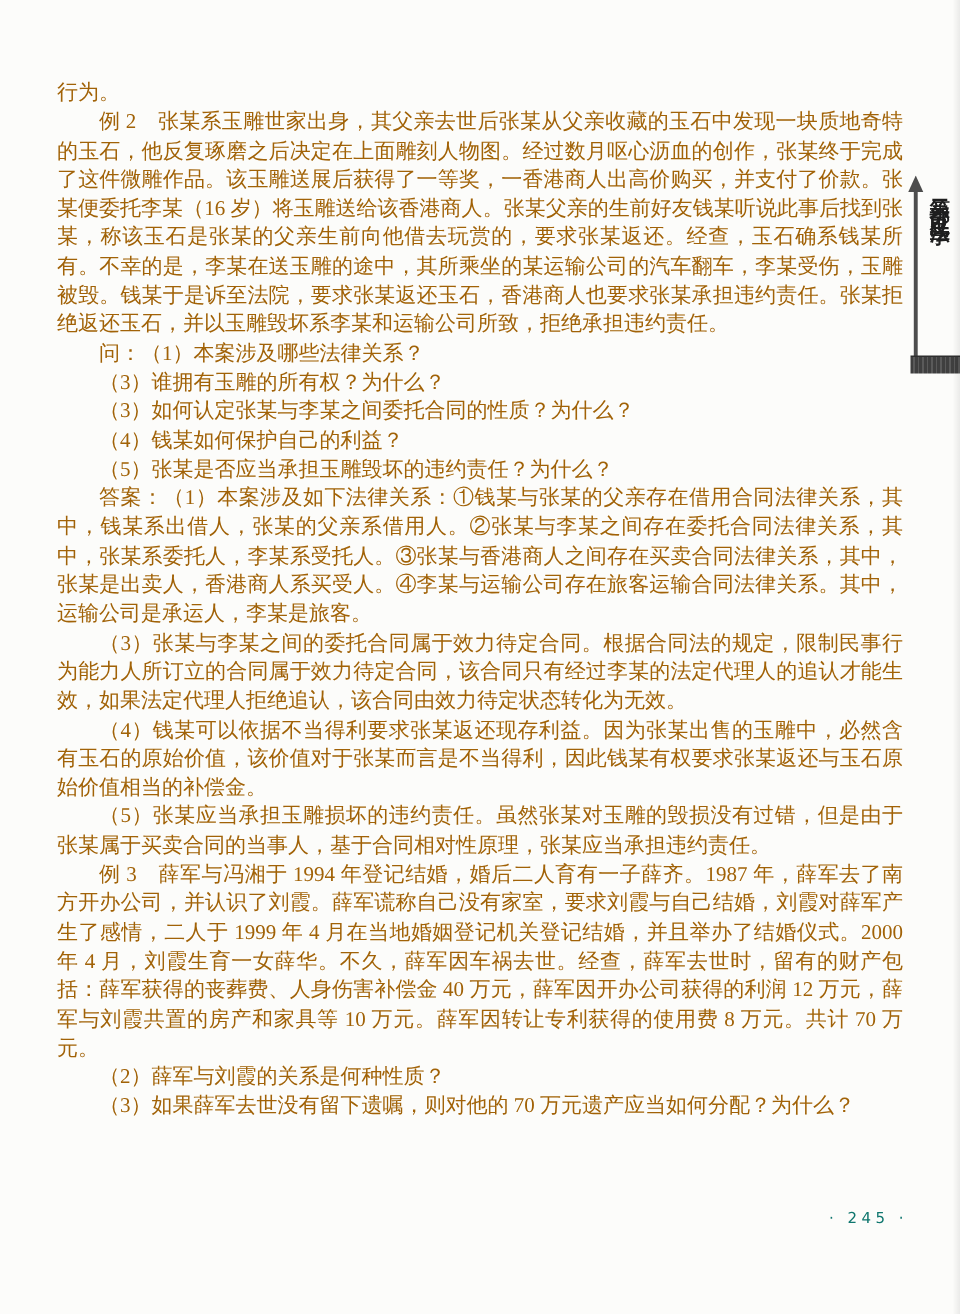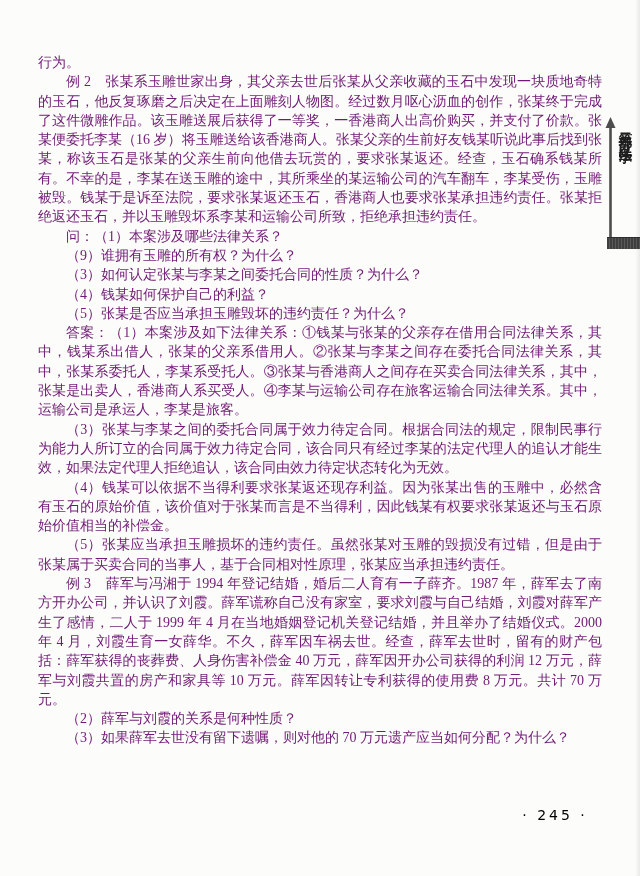--- a/index.html
+++ b/index.html
@@ -22,21 +22,21 @@
   }
 
   
   .body-text {
     position: absolute;
     left: 38px;
     top: 53px;
     width: 564px;
     font-size: 14px;
     line-height: 19.3px;
-    color: #701a75;
+    color: #a16207;
     text-align: justify;
     text-justify: inter-ideograph;
   }
   .body-text p { margin: 0; padding: 0; }
   .body-text p.indent { text-indent: 2em; }
   .body-text .b { font-weight: normal; }
 
   
   .side-tab {
     position: absolute;
@@ -74,40 +74,40 @@
     right: 0;
     top: 125px;
     height: 12px;
     background: repeating-linear-gradient(90deg, #3f3f3f 0 2px, #5a5a5a 2px 3px);
     border-top: 1px solid #2e2e2e;
   }
 
   
   .page-number {
     position: absolute;
-    left: 520px;
+    left: 544px;
     top: 807px;
     width: 70px;
     text-align: center;
     font-family: "DejaVu Sans", "Liberation Sans", sans-serif;
-    font-size: 14px;
+    font-size: 10px;
     letter-spacing: 3px;
-    color: #000000;
+    color: #0f766e;
   }
 </style>
 </head>
 <body>
 
 <div class="page">
 
   <div class="body-text" id="body-text">
       <p class=""><span>行为。</span></p>
       <p class="indent"><span class="b">例 2</span><span>　张某系玉雕世家出身，其父亲去世后张某从父亲收藏的玉石中发现一块质地奇特的玉石，他反复琢磨之后决定在上面雕刻人物图。经过数月呕心沥血的创作，张某终于完成了这件微雕作品。该玉雕送展后获得了一等奖，一香港商人出高价购买，并支付了价款。张某便委托李某（16 岁）将玉雕送给该香港商人。张某父亲的生前好友钱某听说此事后找到张某，称该玉石是张某的父亲生前向他借去玩赏的，要求张某返还。经查，玉石确系钱某所有。不幸的是，李某在送玉雕的途中，其所乘坐的某运输公司的汽车翻车，李某受伤，玉雕被毁。钱某于是诉至法院，要求张某返还玉石，香港商人也要求张某承担违约责任。张某拒绝返还玉石，并以玉雕毁坏系李某和运输公司所致，拒绝承担违约责任。</span></p>
       <p class="indent"><span>问：（1）本案涉及哪些法律关系？</span></p>
-      <p class="indent"><span>（9）谁拥有玉雕的所有权？为什么？</span></p>
+      <p class="indent"><span>（3）谁拥有玉雕的所有权？为什么？</span></p>
       <p class="indent"><span>（3）如何认定张某与李某之间委托合同的性质？为什么？</span></p>
       <p class="indent"><span>（4）钱某如何保护自己的利益？</span></p>
       <p class="indent"><span>（5）张某是否应当承担玉雕毁坏的违约责任？为什么？</span></p>
       <p class="indent"><span class="b">答案：</span><span>（1）本案涉及如下法律关系：①钱某与张某的父亲存在借用合同法律关系，其中，钱某系出借人，张某的父亲系借用人。②张某与李某之间存在委托合同法律关系，其中，张某系委托人，李某系受托人。③张某与香港商人之间存在买卖合同法律关系，其中，张某是出卖人，香港商人系买受人。④李某与运输公司存在旅客运输合同法律关系。其中，运输公司是承运人，李某是旅客。</span></p>
       <p class="indent"><span>（3）张某与李某之间的委托合同属于效力待定合同。根据合同法的规定，限制民事行为能力人所订立的合同属于效力待定合同，该合同只有经过李某的法定代理人的追认才能生效，如果法定代理人拒绝追认，该合同由效力待定状态转化为无效。</span></p>
       <p class="indent"><span>（4）钱某可以依据不当得利要求张某返还现存利益。因为张某出售的玉雕中，必然含有玉石的原始价值，该价值对于张某而言是不当得利，因此钱某有权要求张某返还与玉石原始价值相当的补偿金。</span></p>
       <p class="indent"><span>（5）张某应当承担玉雕损坏的违约责任。虽然张某对玉雕的毁损没有过错，但是由于张某属于买卖合同的当事人，基于合同相对性原理，张某应当承担违约责任。</span></p>
       <p class="indent"><span class="b">例 3</span><span>　薛军与冯湘于 1994 年登记结婚，婚后二人育有一子薛齐。1987 年，薛军去了南方开办公司，并认识了刘霞。薛军谎称自己没有家室，要求刘霞与自己结婚，刘霞对薛军产生了感情，二人于 1999 年 4 月在当地婚姻登记机关登记结婚，并且举办了结婚仪式。2000 年 4 月，刘霞生育一女薛华。不久，薛军因车祸去世。经查，薛军去世时，留有的财产包括：薛军获得的丧葬费、人身伤害补偿金 40 万元，薛军因开办公司获得的利润 12 万元，薛军与刘霞共置的房产和家具等 10 万元。薛军因转让专利获得的使用费 8 万元。共计 70 万元。</span></p>
       <p class="indent"><span>（2）薛军与刘霞的关系是何种性质？</span></p>
       <p class="indent"><span>（3）如果薛军去世没有留下遗嘱，则对他的 70 万元遗产应当如何分配？为什么？</span></p>

